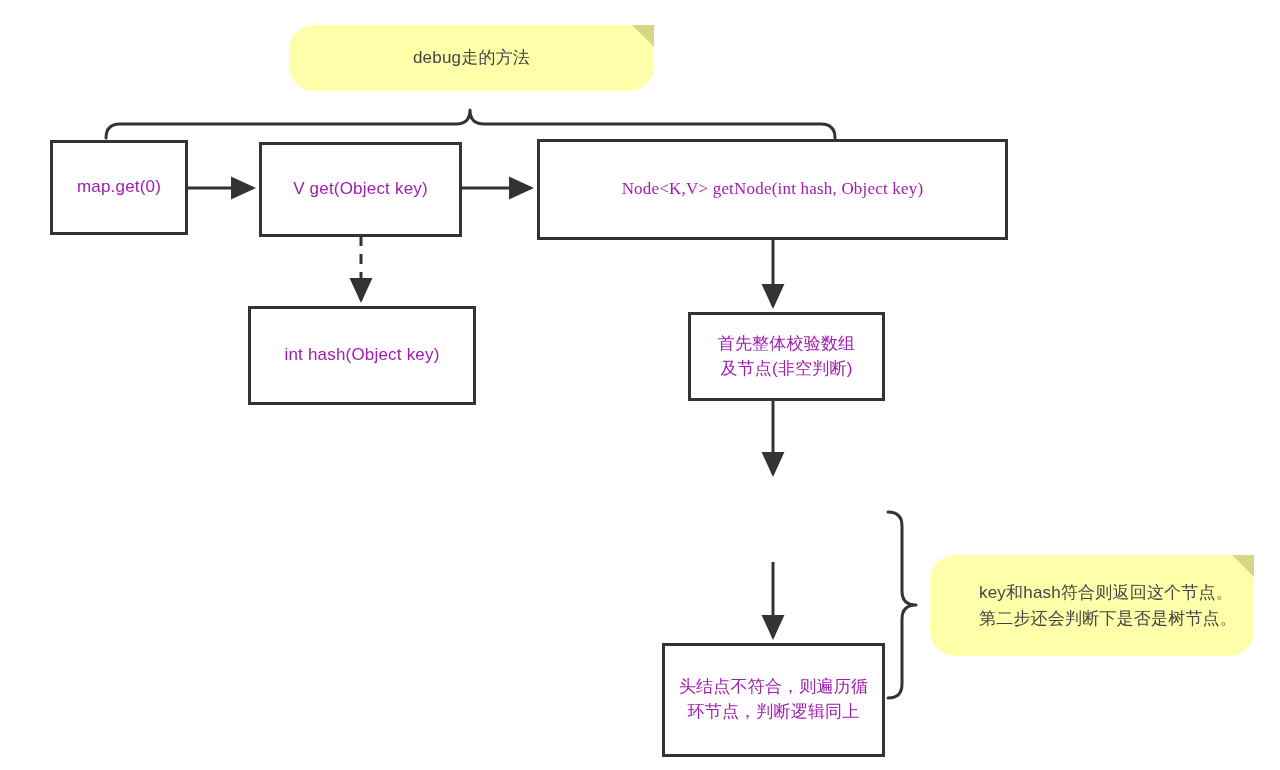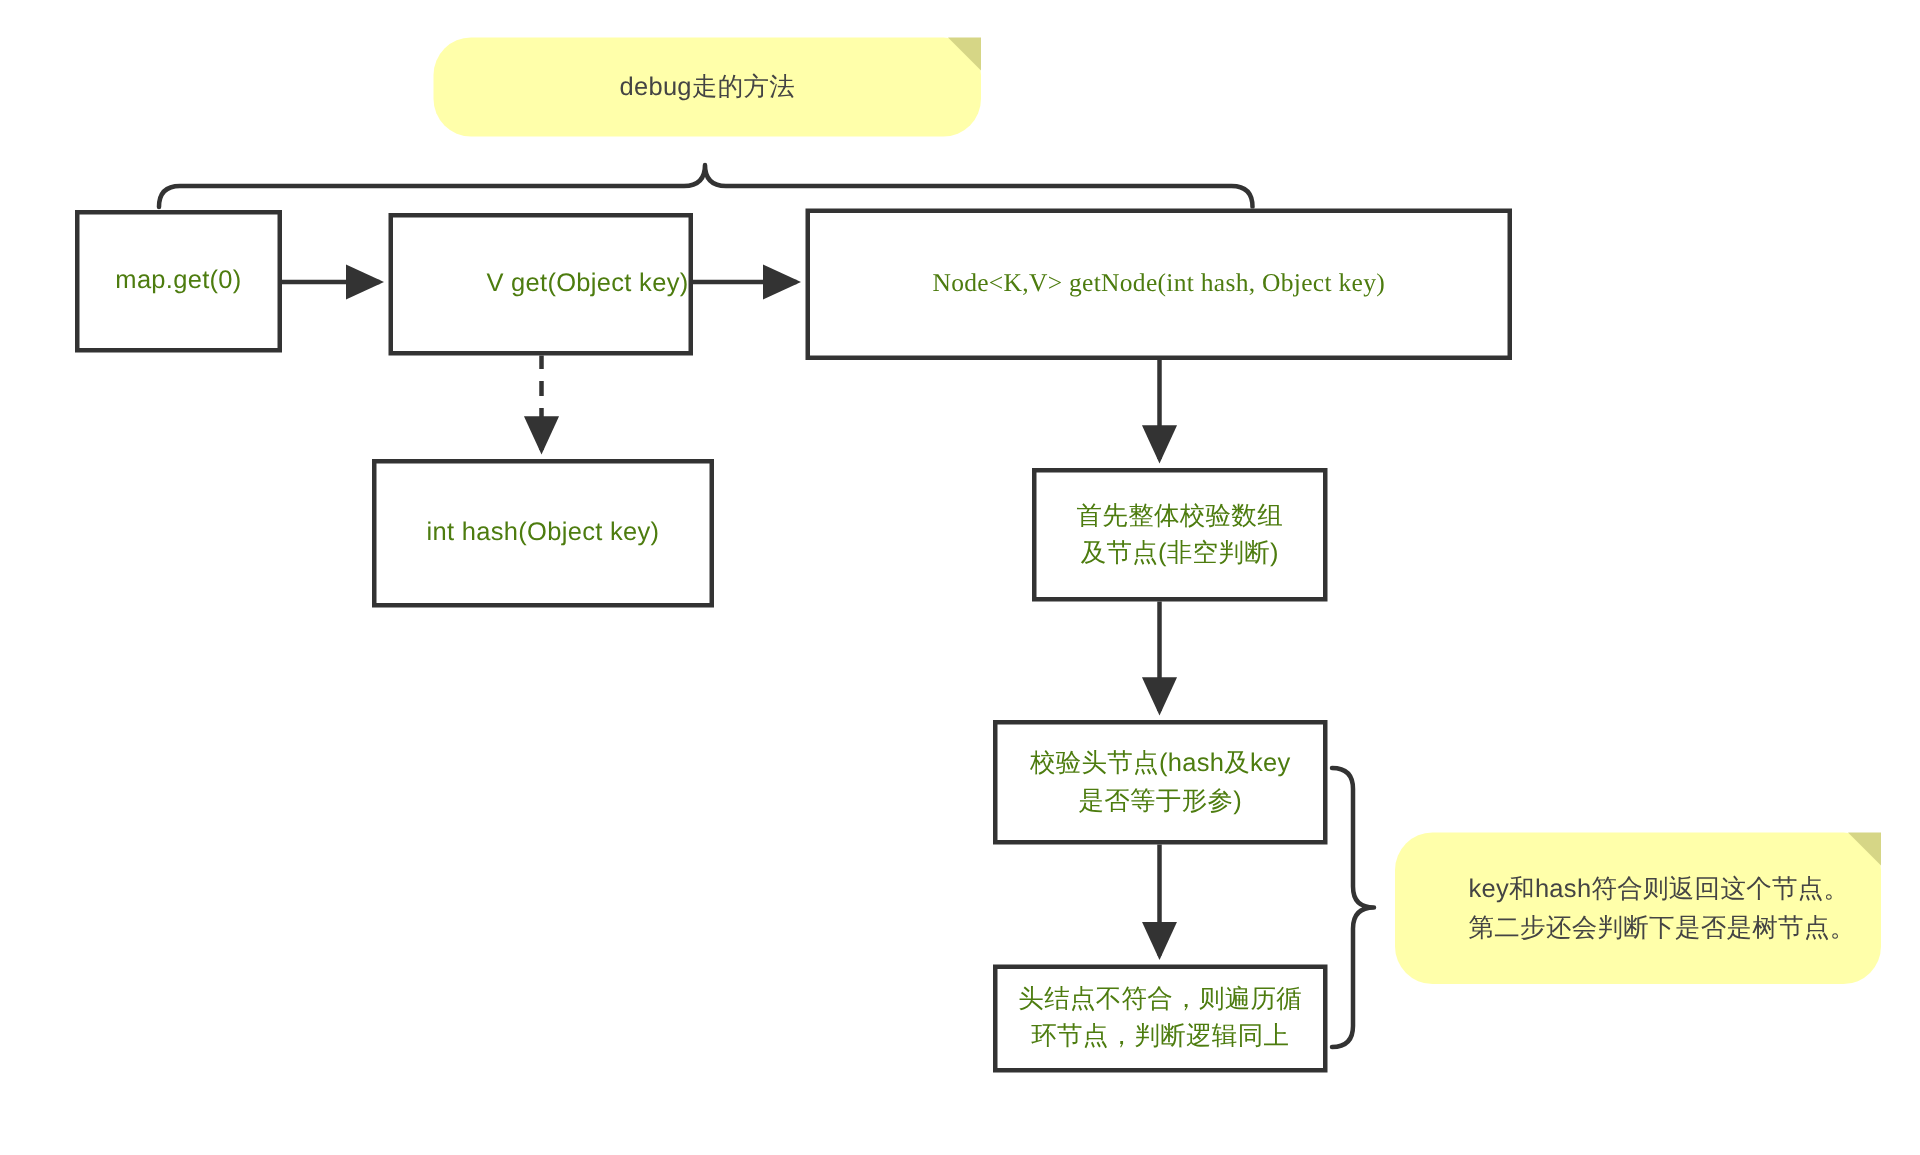--- a/index.html
+++ b/index.html
@@ -32,21 +32,21 @@
     position: absolute;
     box-sizing: border-box;
     background: #ffffff;
     border: 3px solid #333333;
     display: flex;
     align-items: center;
     justify-content: center;
     text-align: center;
     font-size: 17px;
     line-height: 1.45;
-    color: #4d7c0f;
+    color: #a21caf;
     white-space: pre-line;
     letter-spacing: 0.2px;
   }
   .note {
     position: absolute;
     box-sizing: border-box;
     background: #ffffaa;
     display: flex;
     align-items: center;
     justify-content: center;
@@ -131,43 +131,39 @@
 
   <div class="note" style="left:289px; top:25px; width:365px; height:66px;">
     <span class="fold"></span>
     <span class="note-text">debug走的方法</span>
   </div>
 
   <div class="node" style="left:50px; top:140px; width:138px; height:95px;">
     <span>map.get(0)</span>
   </div>
 
-  <div class="node" style="left:259px; top:142px; width:203px; height:95px;justify-content:flex-end;">
+  <div class="node" style="left:259px; top:142px; width:203px; height:95px;">
     <span>V get(Object key)</span>
   </div>
 
   <div class="node" style="left:537px; top:139px; width:471px; height:101px;font-family:Liberation Serif, serif;">
     <span>Node&lt;K,V&gt; getNode(int hash, Object key)</span>
   </div>
 
   <div class="node" style="left:248px; top:306px; width:228px; height:99px;">
     <span>int hash(Object key)</span>
   </div>
 
   <div class="node" style="left:688px; top:312px; width:197px; height:89px;">
     <span>首先整体校验数组
 及节点(非空判断)</span>
   </div>
 
-  <div class="node" style="left:662px; top:480px; width:223px; height:83px;">
-    <span>校验头节点(hash及key
-是否等于形参)</span>
-  </div>
 
-  <div class="node" style="left:662px; top:643px; width:223px; height:72px;">
+  <div class="node" style="left:662px; top:643px; width:223px; height:114px;">
     <span>头结点不符合，则遍历循
 环节点，判断逻辑同上</span>
   </div>
 
   <div class="note" style="left:930px; top:555px; width:324px; height:101px;padding-left:32px;">
     <span class="fold"></span>
     <span class="note-text left-align">key和hash符合则返回这个节点。
 第二步还会判断下是否是树节点。</span>
   </div>
 

